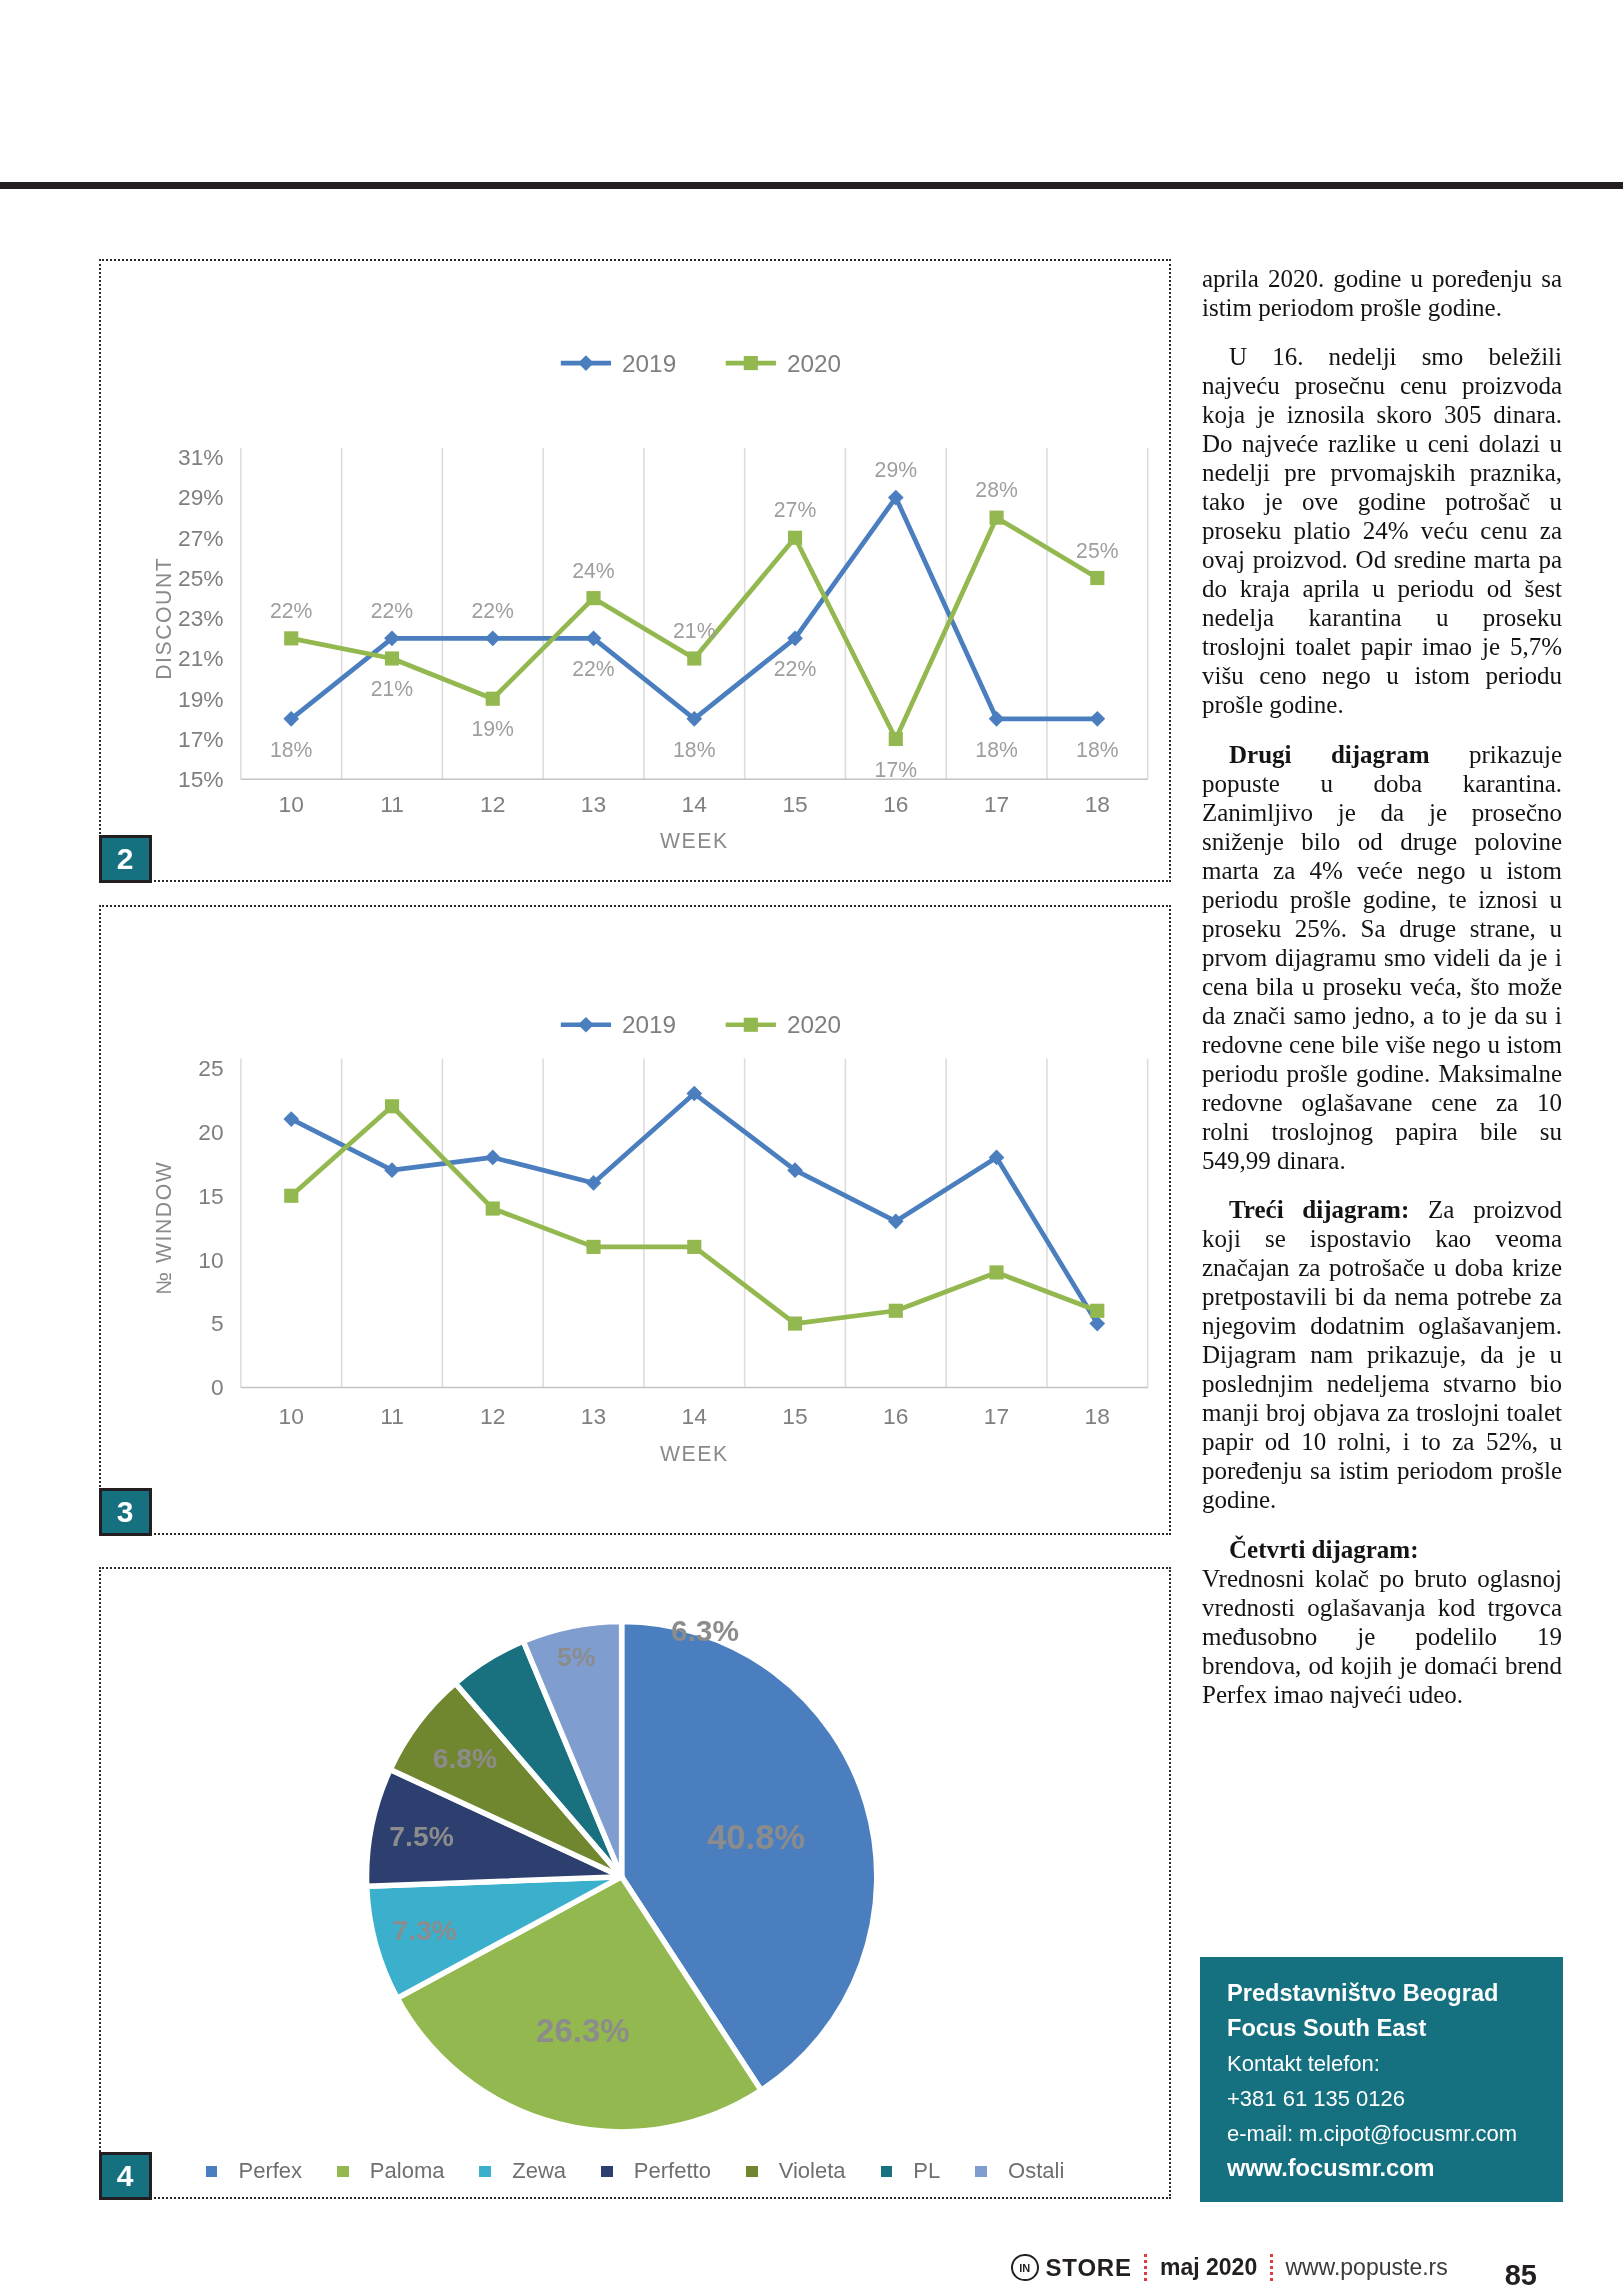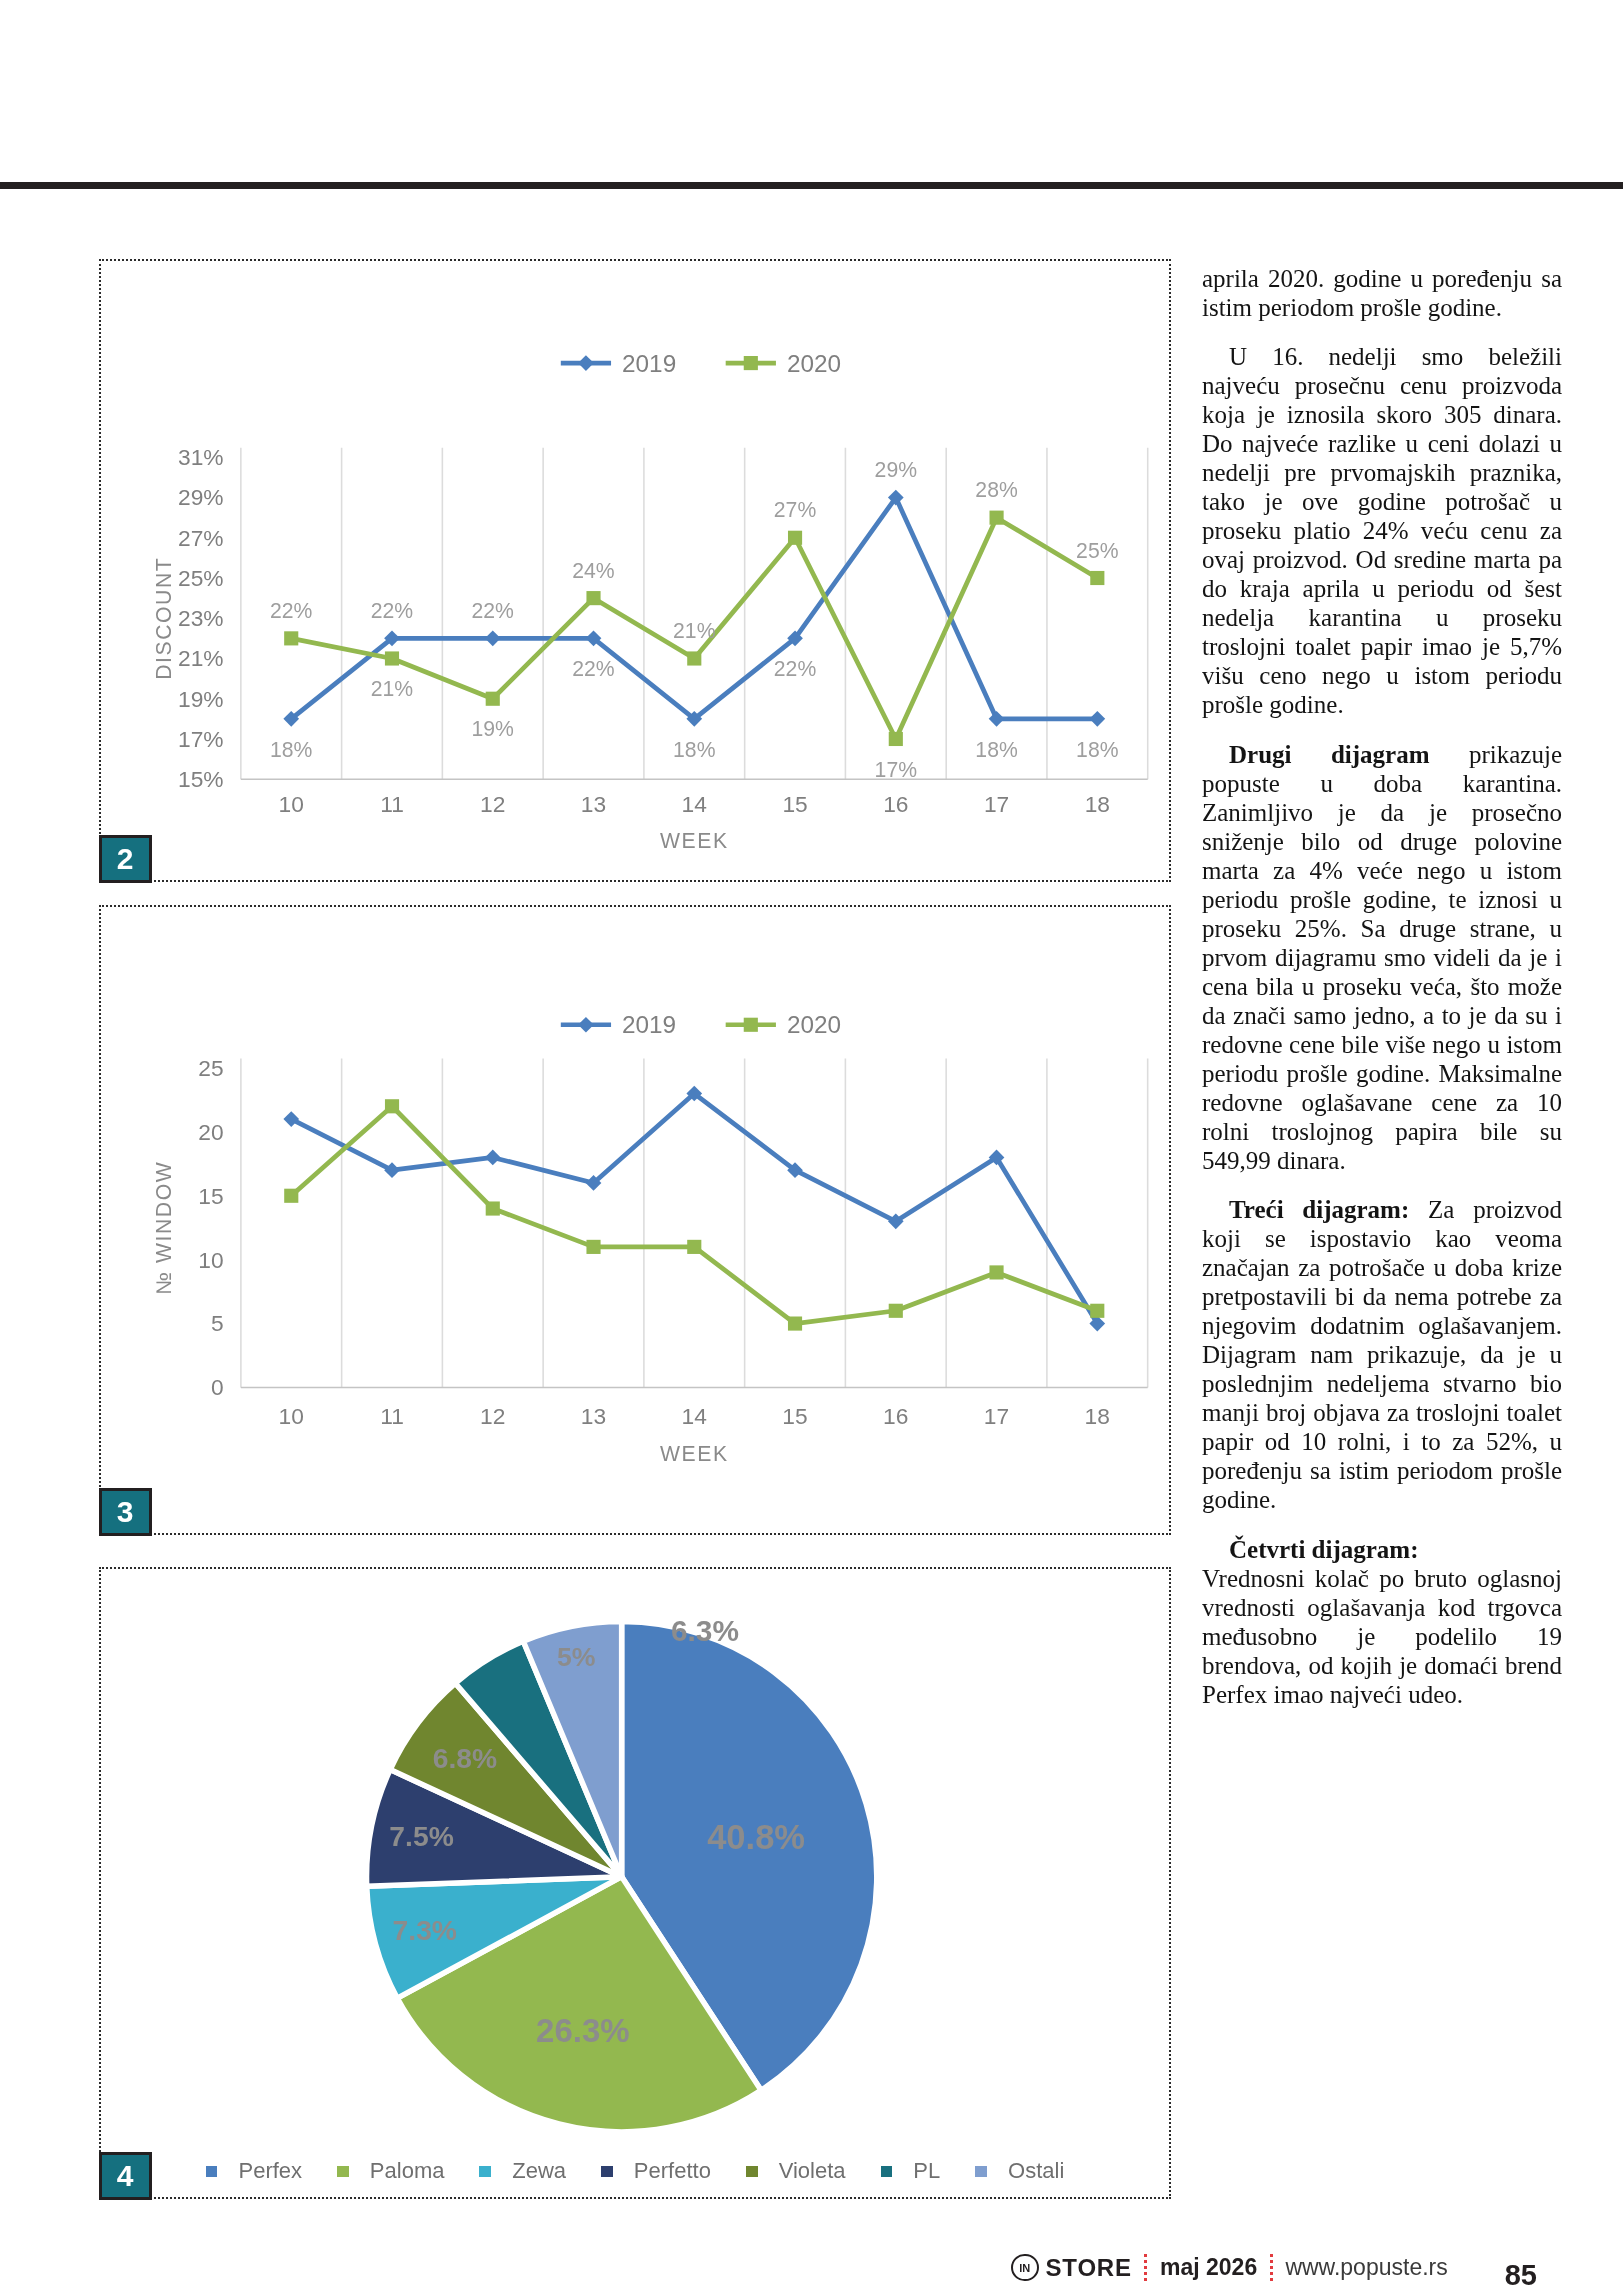--- a/index.html
+++ b/index.html
@@ -260,25 +260,33 @@
   </div>
 
   <div class="article">
       <p class="para"><span>aprila 2020. godine u poređenju sa istim periodom prošle godine.</span></p>
       <p class="para indent"><span>U 16. nedelji smo beležili najveću prosečnu cenu proizvoda koja je iznosila skoro 305 dinara. Do najveće razlike u ceni dolazi u nedelji pre prvomajskih praznika, tako je ove godine potrošač u proseku platio 24% veću cenu za ovaj proizvod. Od sredine marta pa do kraja aprila u periodu od šest nedelja karantina u proseku troslojni toalet papir imao je 5,7% višu ceno nego u istom periodu prošle godine.</span></p>
       <p class="para indent"><b>Drugi dijagram</b><span> prikazuje popuste u doba karantina. Zanimljivo je da je prosečno sniženje bilo od druge polovine marta za 4% veće nego u istom periodu prošle godine, te iznosi u proseku 25%. Sa druge strane, u prvom dijagramu smo videli da je i cena bila u proseku veća, što može da znači samo jedno, a to je da su i redovne cene bile više nego u istom periodu prošle godine. Maksimalne redovne oglašavane cene za 10 rolni troslojnog papira bile su 549,99 dinara.</span></p>
       <p class="para indent"><b>Treći dijagram:</b><span> Za proizvod koji se ispostavio kao veoma značajan za potrošače u doba krize pretpostavili bi da nema potrebe za njegovim dodatnim oglašavanjem. Dijagram nam prikazuje, da je u poslednjim nedeljema stvarno bio manji broj objava za troslojni toalet papir od 10 rolni, i to za 52%, u poređenju sa istim periodom prošle godine.</span></p>
       <p class="para indent"><b>Četvrti dijagram:</b><br><span>Vrednosni kolač po bruto oglasnoj vrednosti oglašavanja kod trgovca međusobno je podelilo 19 brendova, od kojih je domaći brend Perfex imao najveći udeo.</span></p>
     </div>
 
+  <div class="contact" style="background: rgb(21, 112, 127);">
+      <div class="contact-line bold">Predstavništvo Beograd</div>
+      <div class="contact-line bold">Focus South East</div>
+      <div class="contact-line">Kontakt telefon:</div>
+      <div class="contact-line">+381 61 135 0126</div>
+      <div class="contact-line">e-mail: m.cipot@focusmr.com</div>
+      <div class="contact-line bold">www.focusmr.com</div>
+    </div>
 
   <div class="footer">
     <span class="logo-circle">IN</span>
     <span class="logo-store">STORE</span>
     <span class="f-sep"></span>
-    <span class="f-issue">maj 2026</span>
+    <span class="f-issue">maj 2020</span>
     <span class="f-sep"></span>
     <span class="f-site">www.popuste.rs</span>
     <span class="f-page">85</span>
   </div>
 
 </div>
 
 
 </body></html>

